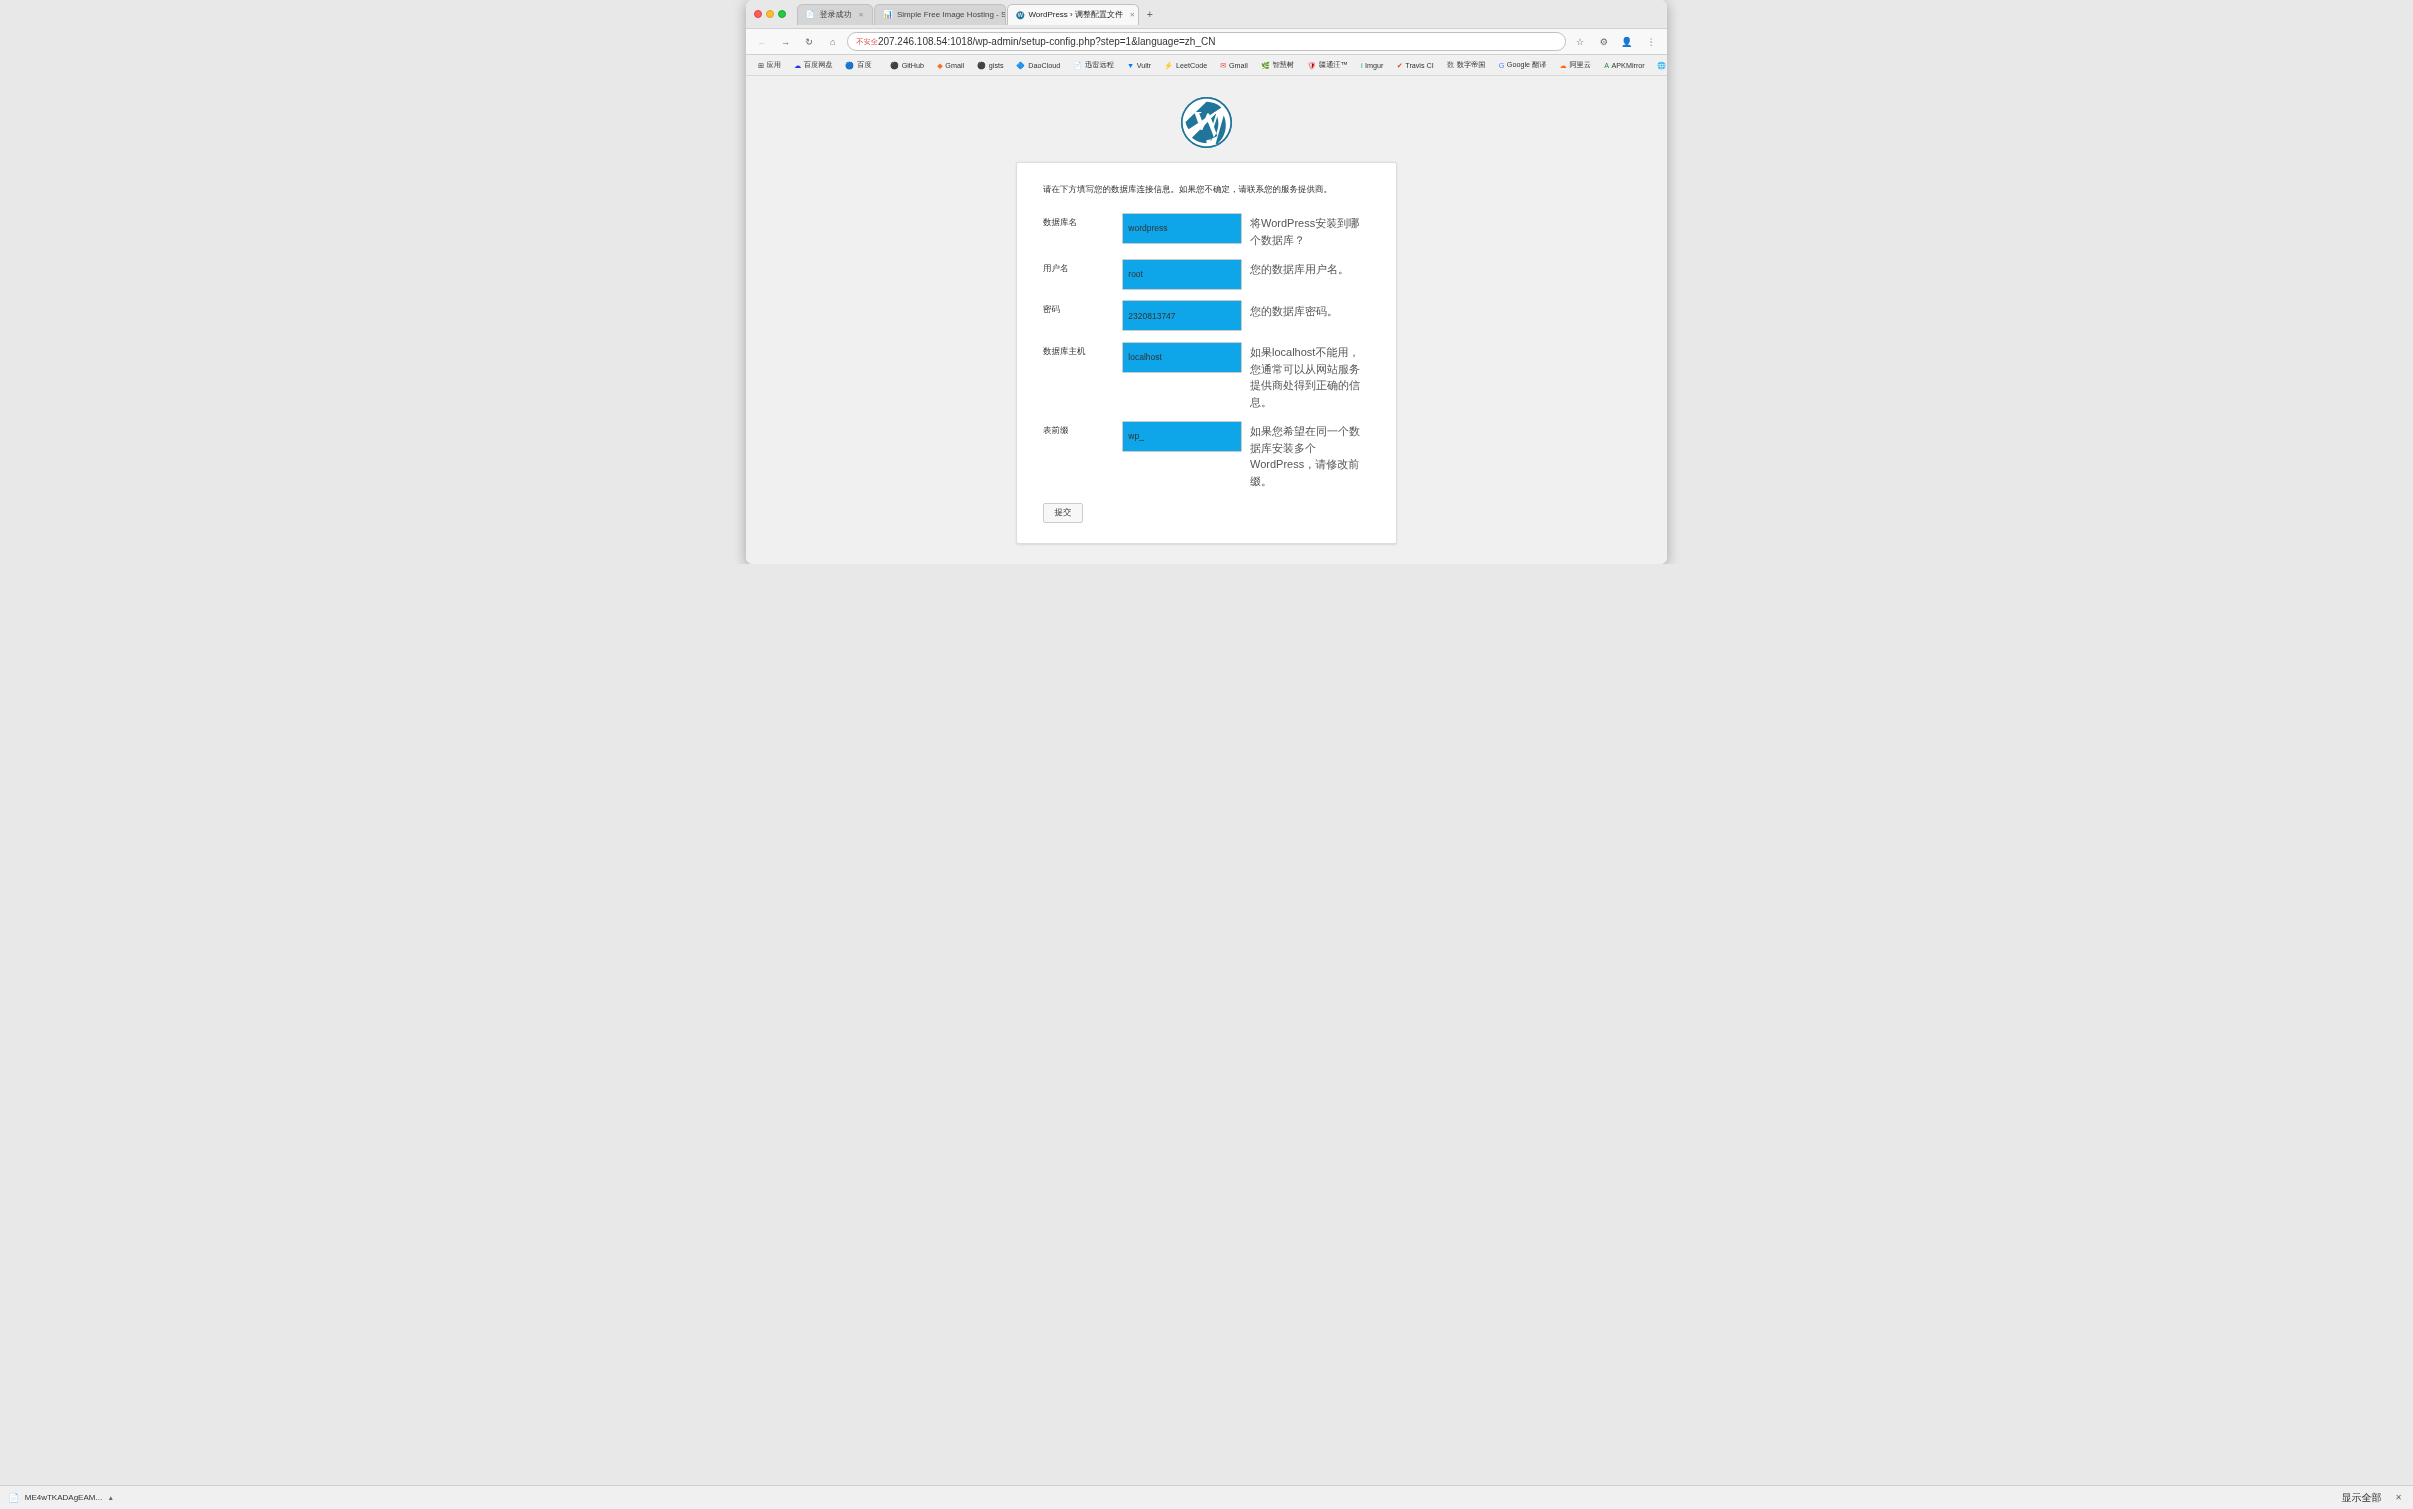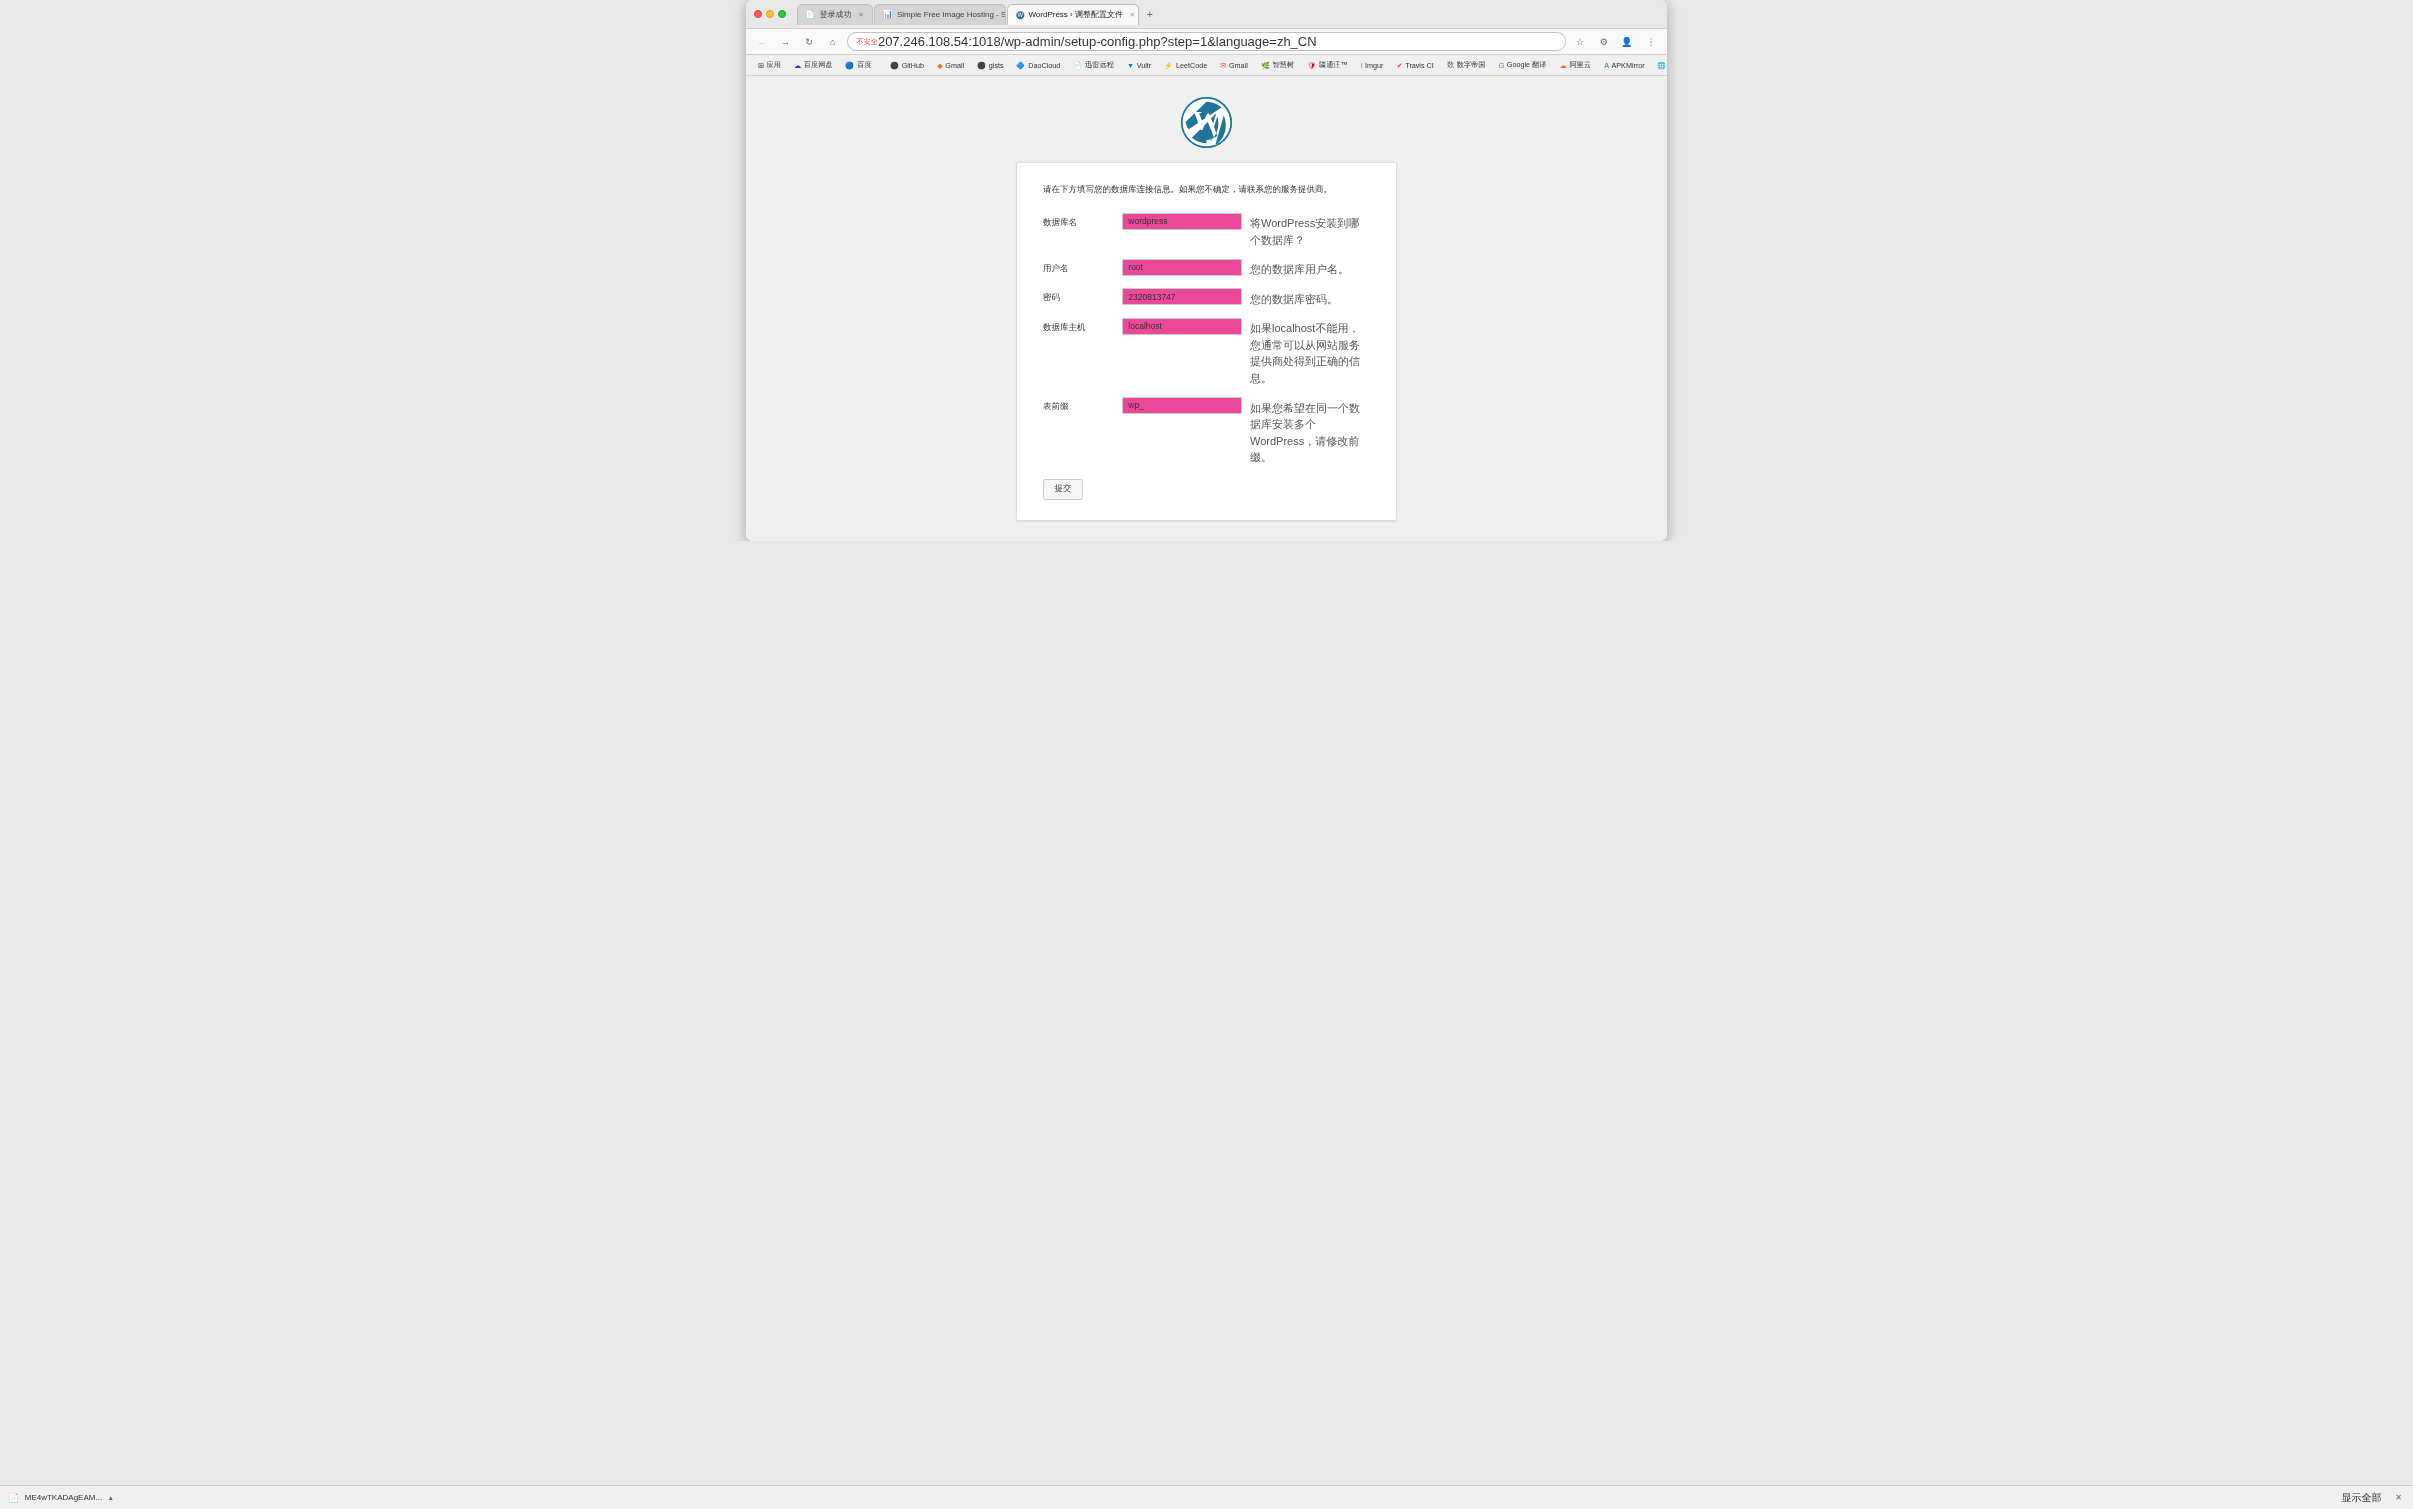--- a/index.html
+++ b/index.html
@@ -129,21 +129,21 @@
     }
 
     .security-badge {
       color: #d44;
       font-size: 7.2px;
       white-space: nowrap;
     }
 
     .address-text {
       color: #333;
-      font-size: 13px;
+      font-size: 10px;
     }
 
     .bookmark-btn, .ext-btn {
       width: 18.4px;
       height: 18.4px;
       display: flex;
       align-items: center;
       justify-content: center;
       border-radius: 50%;
       cursor: pointer;
@@ -228,27 +228,27 @@
       flex-shrink: 0;
     }
 
     .form-input-wrap {
       flex: 1;
       max-width: 132px;
     }
 
     .form-input {
       width: 100%;
-      height: 17px;
+      height: 31px;
       border: 0.7px solid #ccc;
       border-radius: 1.3px;
       padding: 0 5.3px;
       font-size: 8.5px;
       color: #333;
-      background: #ec4899;
+      background: #0ea5e9;
     }
 
     .form-hint {
       flex: 1;
       margin-left: 8px;
       font-size: 11px;
       color: #555;
       line-height: 1.5;
       padding-top: 2.6px;
     }

